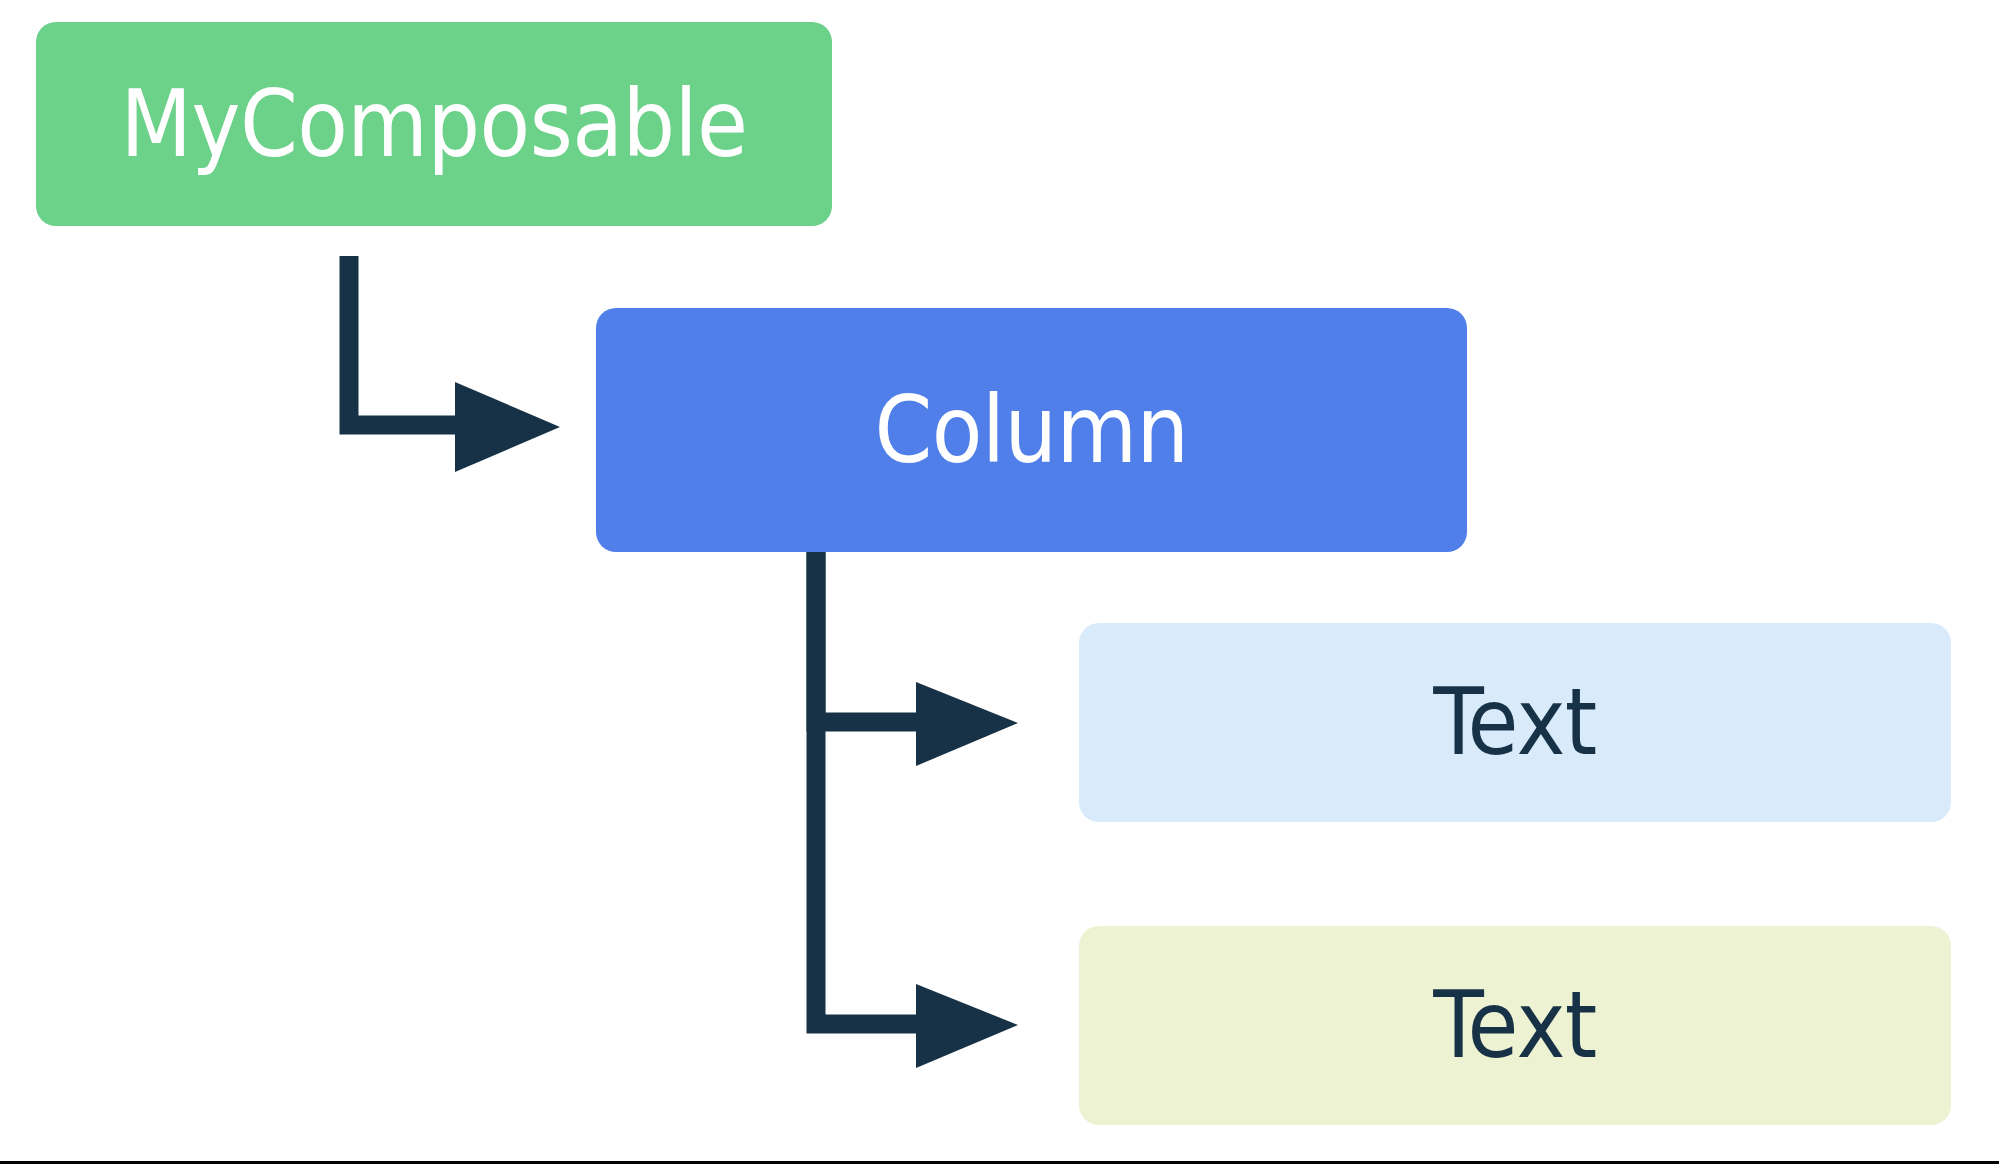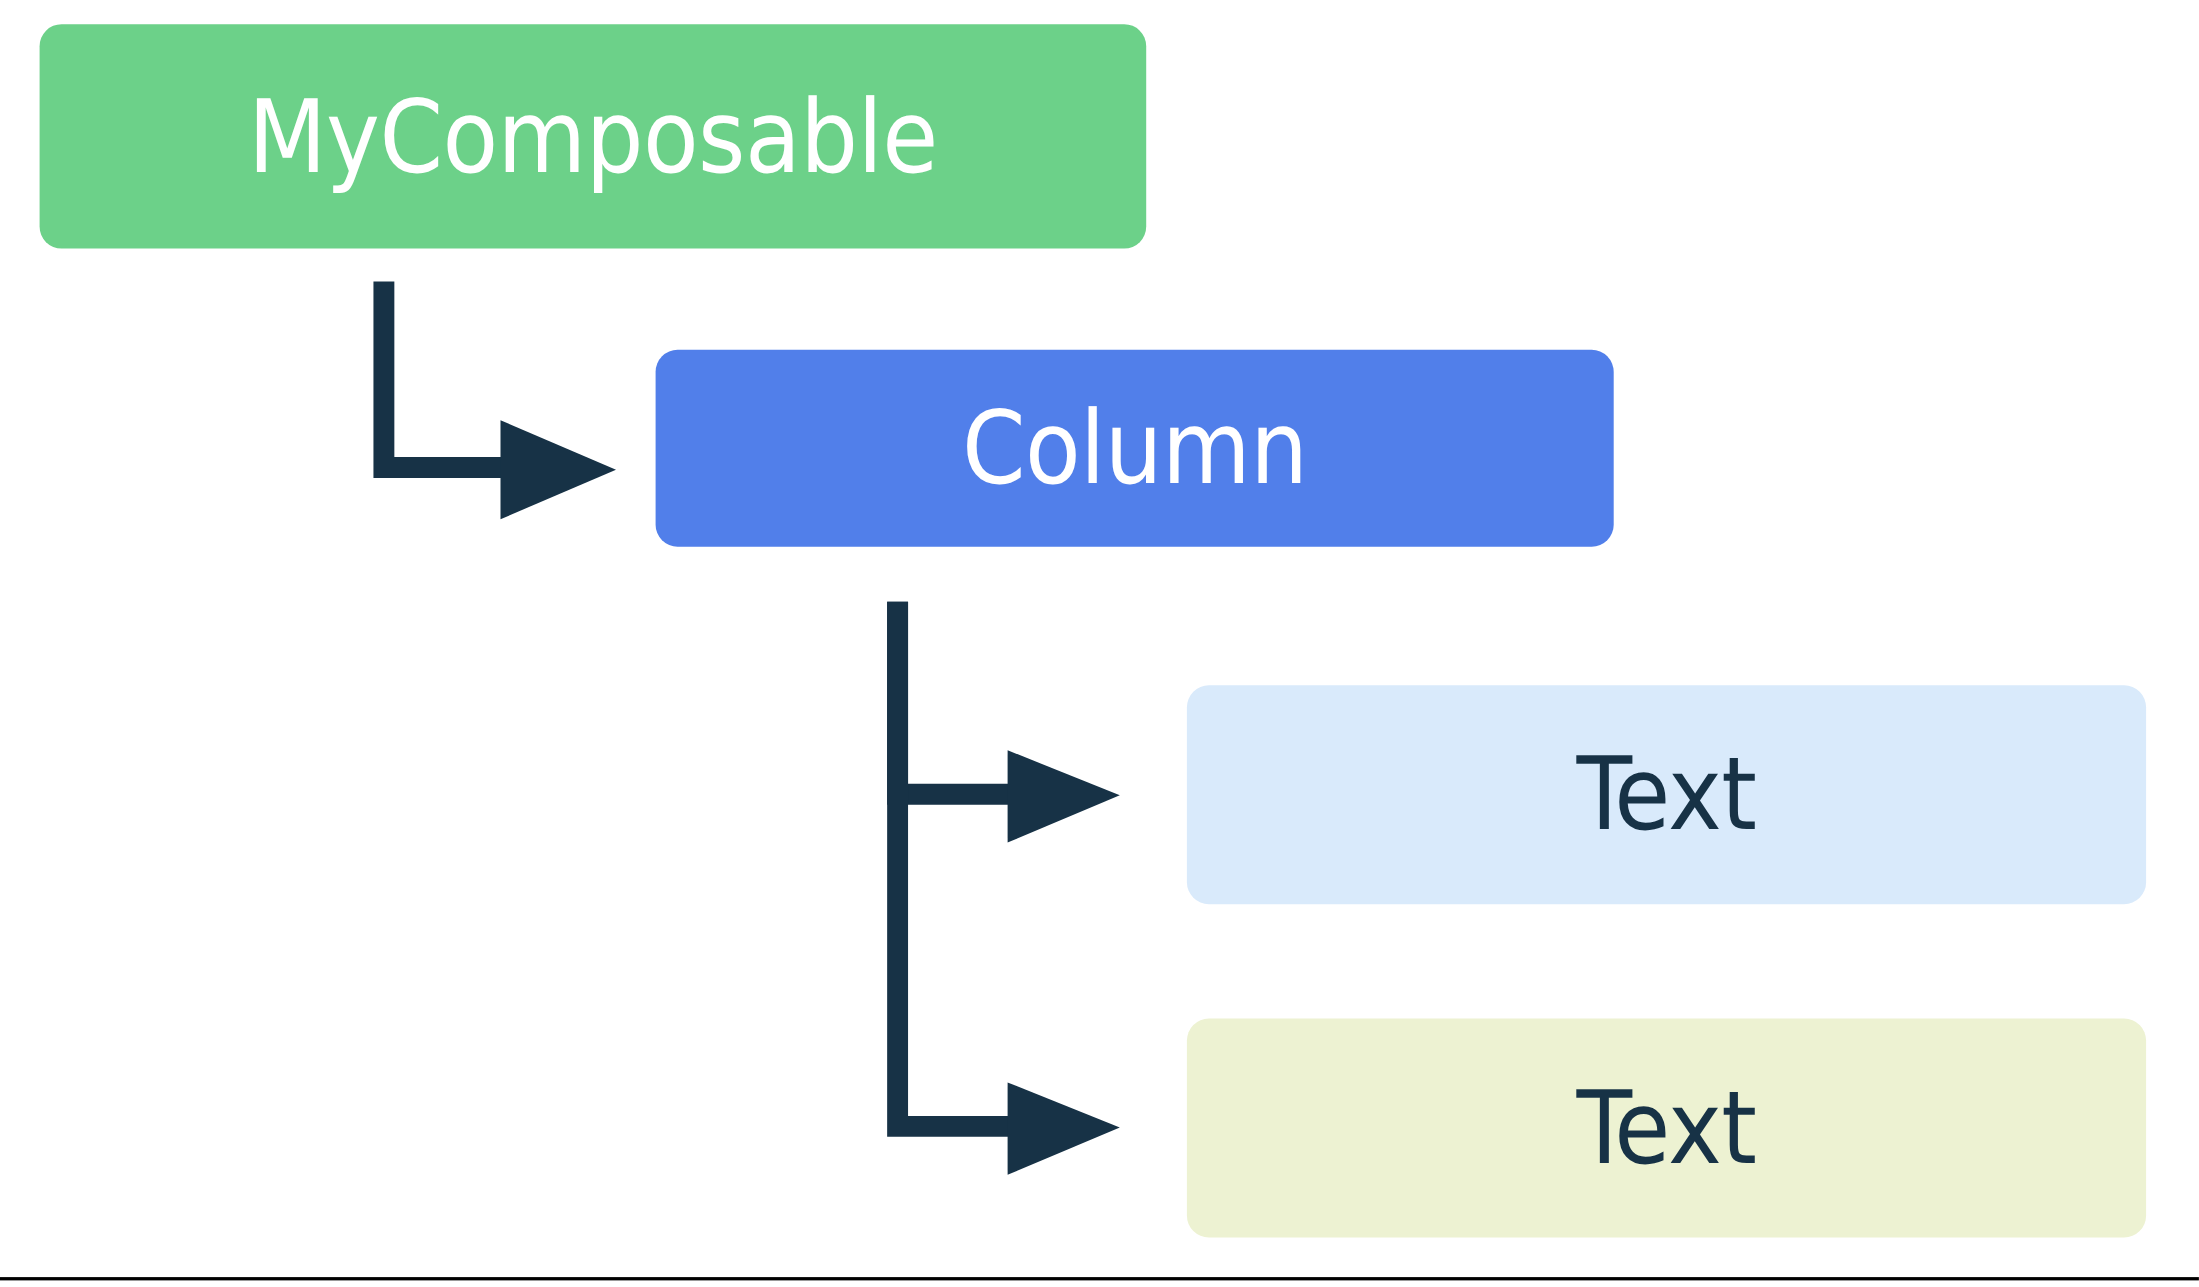--- a/index.html
+++ b/index.html
@@ -26,30 +26,30 @@
     box-sizing: border-box;
     font-family: "DejaVu Sans Condensed", "Liberation Sans Narrow", "Liberation Sans", sans-serif;
     font-stretch: condensed;
     letter-spacing: -0.5px;
     white-space: nowrap;
     user-select: none;
   }
   #node-mycomposable {
     left: 36px;
     top: 22px;
-    width: 1006px;
+    width: 796px;
     height: 204px;
     font-size: 92px;
     color: #ffffff;
   }
   #node-column {
     left: 596px;
-    top: 318px;
+    top: 308px;
     width: 871px;
-    height: 179px;
+    height: 244px;
     font-size: 92px;
     color: #ffffff;
   }
   #node-text-1 {
     left: 1079px;
     top: 623px;
     width: 872px;
     height: 199px;
     font-size: 92px;
   }

